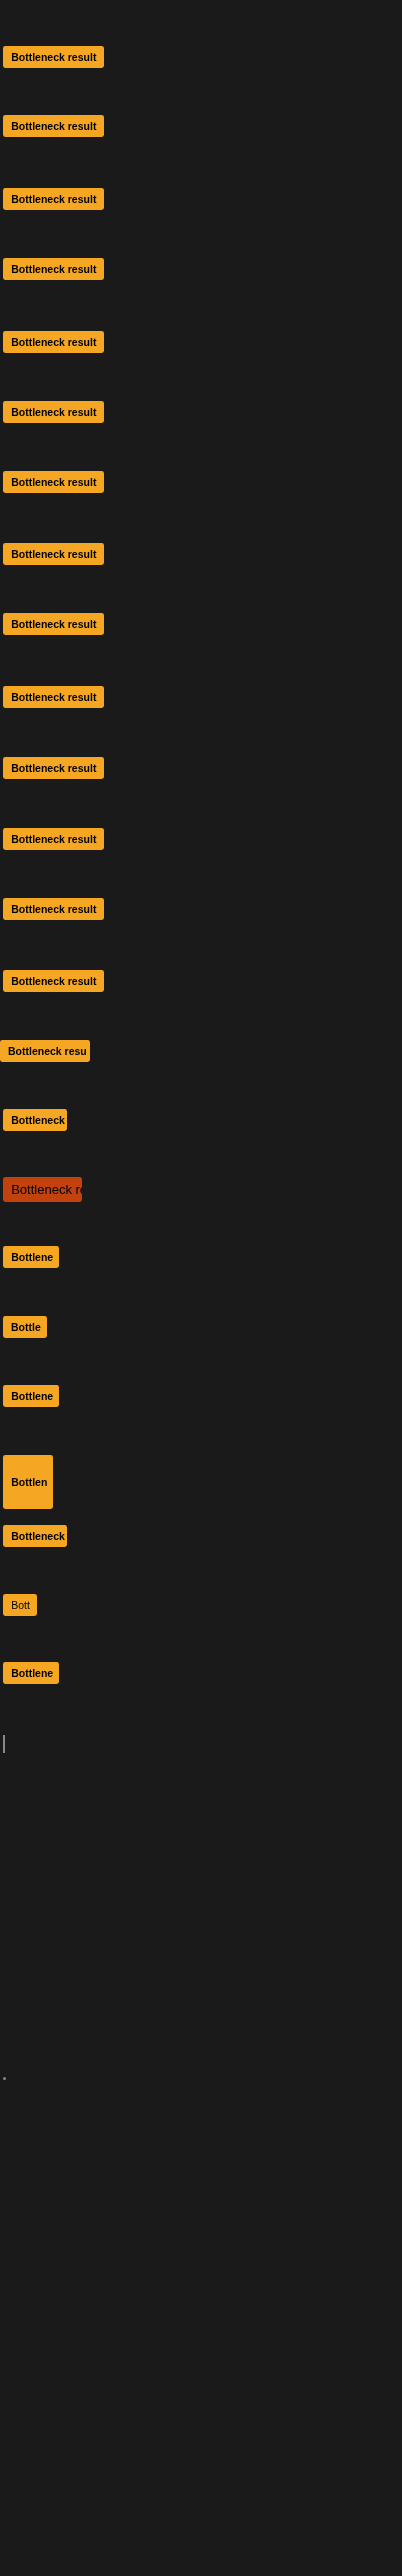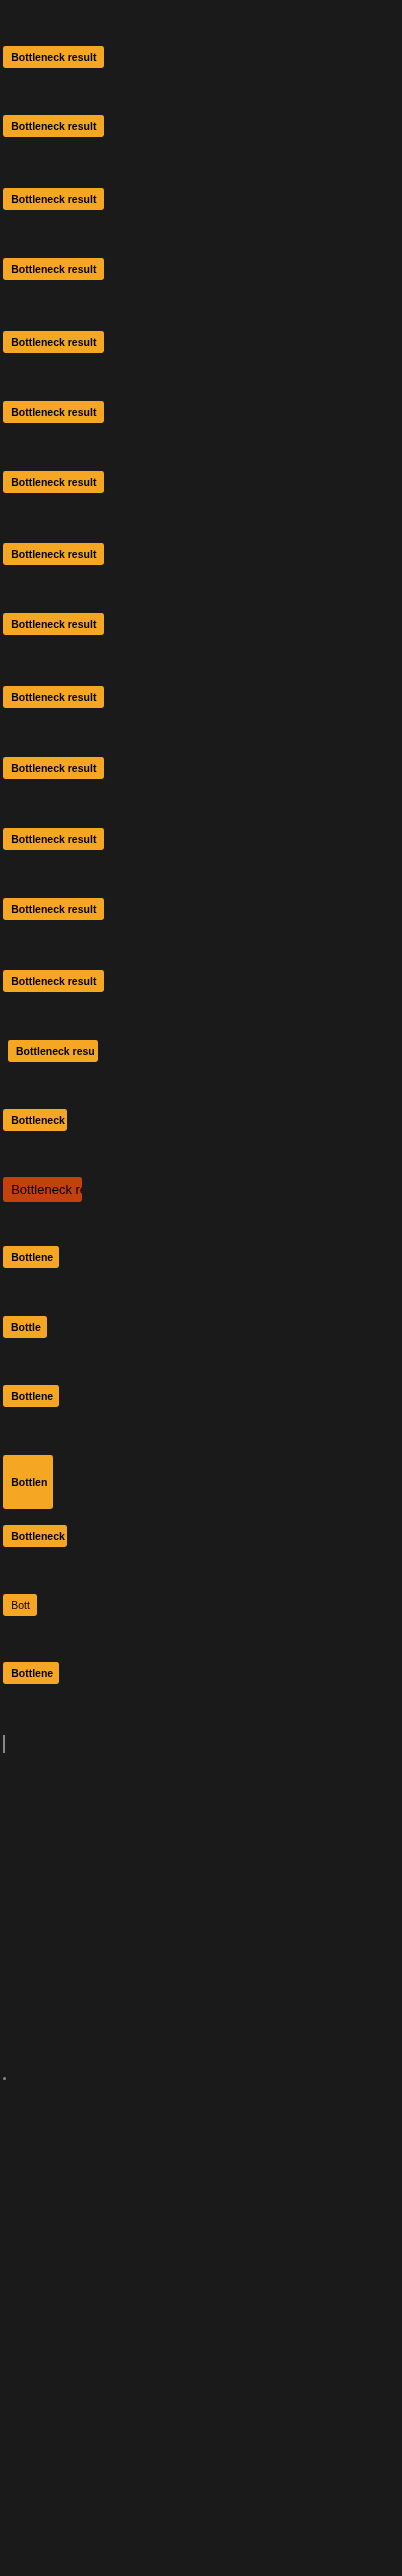--- a/index.html
+++ b/index.html
@@ -36,21 +36,21 @@
       <div style="position: absolute; left: 3.2px; top: 331px;"><div style="display: inline-block; background-color: rgb(245, 166, 35); color: rgb(0, 0, 0); font-size: 10.5px; font-weight: bold; padding: 4.8px 8px; border-radius: 2.4px; max-width: 105px; overflow: hidden; white-space: nowrap;">Bottleneck result</div></div>
       <div style="position: absolute; left: 3.2px; top: 401px;"><div style="display: inline-block; background-color: rgb(245, 166, 35); color: rgb(0, 0, 0); font-size: 10.5px; font-weight: bold; padding: 4.8px 8px; border-radius: 2.4px; max-width: 105px; overflow: hidden; white-space: nowrap;">Bottleneck result</div></div>
       <div style="position: absolute; left: 3.2px; top: 471px;"><div style="display: inline-block; background-color: rgb(245, 166, 35); color: rgb(0, 0, 0); font-size: 10.5px; font-weight: bold; padding: 4.8px 8px; border-radius: 2.4px; max-width: 105px; overflow: hidden; white-space: nowrap;">Bottleneck result</div></div>
       <div style="position: absolute; left: 3.2px; top: 543px;"><div style="display: inline-block; background-color: rgb(245, 166, 35); color: rgb(0, 0, 0); font-size: 10.5px; font-weight: bold; padding: 4.8px 8px; border-radius: 2.4px; max-width: 105px; overflow: hidden; white-space: nowrap;">Bottleneck result</div></div>
       <div style="position: absolute; left: 3.2px; top: 613px;"><div style="display: inline-block; background-color: rgb(245, 166, 35); color: rgb(0, 0, 0); font-size: 10.5px; font-weight: bold; padding: 4.8px 8px; border-radius: 2.4px; max-width: 105px; overflow: hidden; white-space: nowrap;">Bottleneck result</div></div>
       <div style="position: absolute; left: 3.2px; top: 686px;"><div style="display: inline-block; background-color: rgb(245, 166, 35); color: rgb(0, 0, 0); font-size: 10.5px; font-weight: bold; padding: 4.8px 8px; border-radius: 2.4px; max-width: 105px; overflow: hidden; white-space: nowrap;">Bottleneck result</div></div>
       <div style="position: absolute; left: 3.2px; top: 757px;"><div style="display: inline-block; background-color: rgb(245, 166, 35); color: rgb(0, 0, 0); font-size: 10.5px; font-weight: bold; padding: 4.8px 8px; border-radius: 2.4px; max-width: 105px; overflow: hidden; white-space: nowrap;">Bottleneck result</div></div>
       <div style="position: absolute; left: 3.2px; top: 828px;"><div style="display: inline-block; background-color: rgb(245, 166, 35); color: rgb(0, 0, 0); font-size: 10.5px; font-weight: bold; padding: 4.8px 8px; border-radius: 2.4px; max-width: 105px; overflow: hidden; white-space: nowrap;">Bottleneck result</div></div>
       <div style="position: absolute; left: 3.2px; top: 898px;"><div style="display: inline-block; background-color: rgb(245, 166, 35); color: rgb(0, 0, 0); font-size: 10.5px; font-weight: bold; padding: 4.8px 8px; border-radius: 2.4px; max-width: 105px; overflow: hidden; white-space: nowrap;">Bottleneck result</div></div>
       <div style="position: absolute; left: 3.2px; top: 970px;"><div style="display: inline-block; background-color: rgb(245, 166, 35); color: rgb(0, 0, 0); font-size: 10.5px; font-weight: bold; padding: 4.8px 8px; border-radius: 2.4px; max-width: 105px; overflow: hidden; white-space: nowrap;">Bottleneck result</div></div>
-      <div style="position: absolute; left: 8px; top: 1040px;"><div style="display: inline-block; background-color: rgb(245, 166, 35); color: rgb(0, 0, 0); font-size: 10.5px; font-weight: bold; padding: 4.8px 8px; border-radius: 2.4px; max-width: 90px; overflow: hidden; white-space: nowrap;">Bottleneck resu</div></div>
+      <div style="position: absolute; left: 0; top: 1040px;"><div style="display: inline-block; background-color: rgb(245, 166, 35); color: rgb(0, 0, 0); font-size: 10.5px; font-weight: bold; padding: 4.8px 8px; border-radius: 2.4px; max-width: 90px; overflow: hidden; white-space: nowrap;">Bottleneck resu</div></div>
       <div style="position: absolute; left: 3.2px; top: 1109px;"><div style="display: inline-block; background-color: rgb(245, 166, 35); color: rgb(0, 0, 0); font-size: 10.5px; font-weight: bold; padding: 4.8px 8px; border-radius: 2.4px; max-width: 64px; overflow: hidden; white-space: nowrap;">Bottleneck</div></div>
       <div style="position: absolute; left: 3.2px; top: 1177px;"><div style="display: inline-block; background-color: #c2410c; color: rgb(0, 0, 0); font-size: 13px; font-weight: normal; padding: 4.8px 8px; border-radius: 2.4px; max-width: 79px; overflow: hidden; white-space: nowrap;">Bottleneck re</div></div>
       <div style="position: absolute; left: 3.2px; top: 1246px;"><div style="display: inline-block; background-color: rgb(245, 166, 35); color: rgb(0, 0, 0); font-size: 10.5px; font-weight: bold; padding: 4.8px 8px; border-radius: 2.4px; max-width: 56px; overflow: hidden; white-space: nowrap;">Bottlene</div></div>
       <div style="position: absolute; left: 3px; top: 1316px;"><div style="display: inline-block; background-color: rgb(245, 166, 35); color: rgb(0, 0, 0); font-size: 10.5px; font-weight: bold; padding: 4.8px 8px; border-radius: 2.4px; max-width: 44px; overflow: hidden; white-space: nowrap;">Bottle</div></div>
       <div style="position: absolute; left: 3.2px; top: 1385px;"><div style="display: inline-block; background-color: rgb(245, 166, 35); color: rgb(0, 0, 0); font-size: 10.5px; font-weight: bold; padding: 4.8px 8px; border-radius: 2.4px; max-width: 56px; overflow: hidden; white-space: nowrap;">Bottlene</div></div>
       <div style="position: absolute; left: 3.2px; top: 1455px;"><div style="display: inline-block; background-color: rgb(245, 166, 35); color: rgb(0, 0, 0); font-size: 10.5px; font-weight: bold; padding: 21px 8px; border-radius: 2.4px; max-width: 50px; overflow: hidden; white-space: nowrap;">Bottlen</div></div>
       <div style="position: absolute; left: 3.2px; top: 1525px;"><div style="display: inline-block; background-color: rgb(245, 166, 35); color: rgb(0, 0, 0); font-size: 10.5px; font-weight: bold; padding: 4.8px 8px; border-radius: 2.4px; max-width: 64px; overflow: hidden; white-space: nowrap;">Bottleneck</div></div>
       <div style="position: absolute; left: 3.2px; top: 1594px;"><div style="display: inline-block; background-color: rgb(245, 166, 35); color: rgb(0, 0, 0); font-size: 10.5px; font-weight: normal; padding: 4.8px 8px; border-radius: 2.4px; max-width: 34px; overflow: hidden; white-space: nowrap;">Bott</div></div>
       <div style="position: absolute; left: 3.2px; top: 1662px;"><div style="display: inline-block; background-color: rgb(245, 166, 35); color: rgb(0, 0, 0); font-size: 10.5px; font-weight: bold; padding: 4.8px 8px; border-radius: 2.4px; max-width: 56px; overflow: hidden; white-space: nowrap;">Bottlene</div></div>
     </div>

